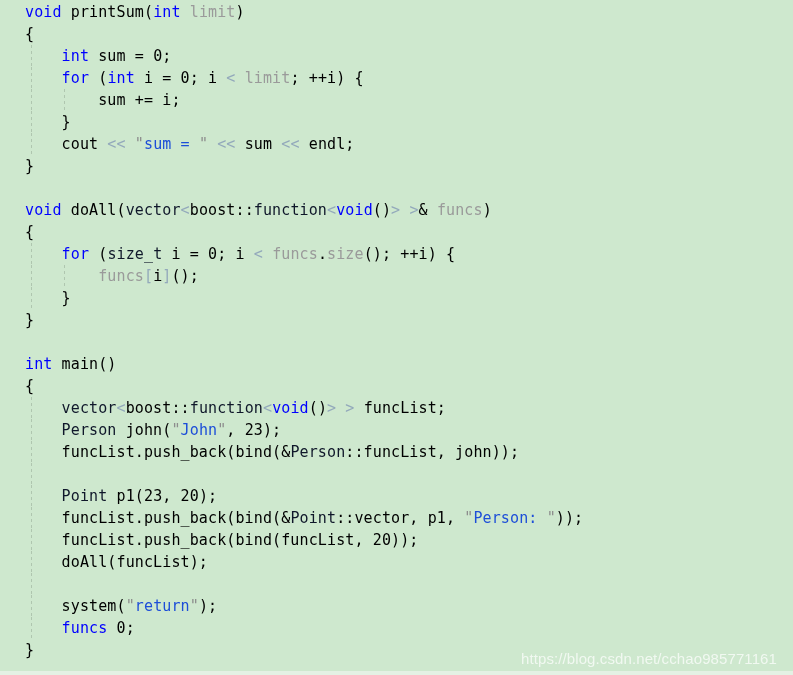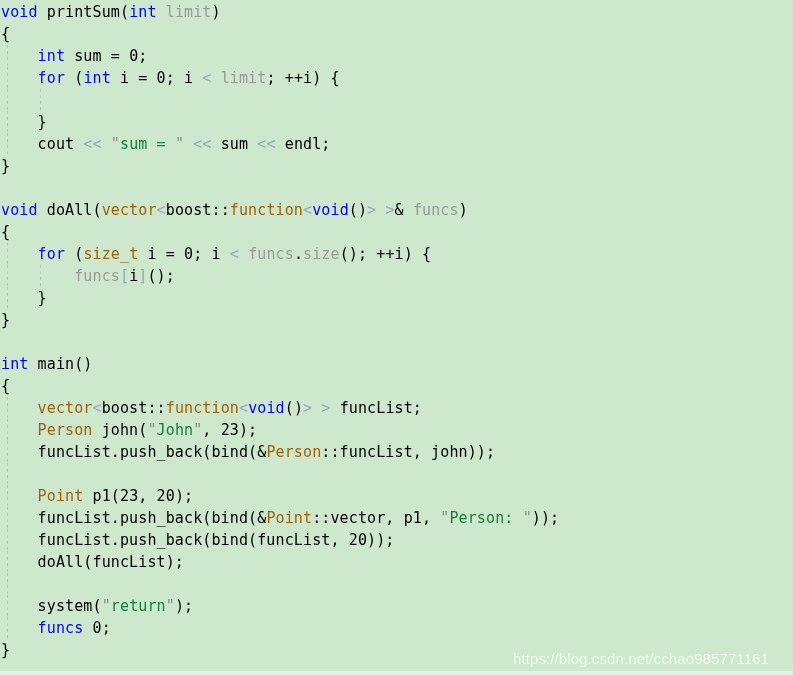--- a/index.html
+++ b/index.html
@@ -41,20 +41,21 @@
   }
   .code-line {
     position: relative;
     height: 22px;
     line-height: 22px;
     font-size: 15px;
     letter-spacing: 0.12px;
     white-space: pre;
     color: #000000;
     padding-left: 1px;
+    margin-left: 24px;
   }
   
   .guide {
     position: absolute;
     top: 0;
     width: 1px;
     height: 22px;
     background-image: linear-gradient(
       to bottom,
       rgba(150,170,150,0.55) 0px,
@@ -66,49 +67,49 @@
     pointer-events: none;
   }
   .guide.g1 { left: 7px; }
   .guide.g2 { left: 40px; }
 
   .ln-text { position: relative; }
 
   
   .t-kw     { color: #0000ff; }            
   .t-plain  { color: #000000; }            
-  .t-type   { color: #a16207; }            
+  .t-type   { color: #0f172a; }            
   .t-var    { color: #9a9a9a; }            
-  .t-str    { color: #15803d; }            
+  .t-str    { color: #1d4ed8; }            
   .t-quote  { color: #8d8d8d; }            
   .t-op     { color: #93a9bb; }            
   .t-num    { color: #000000; }
 
   #watermark {
     position: absolute;
-    right: 24px;
+    right: 16px;
     bottom: 8px;
     font-family: "Liberation Sans", sans-serif;
     font-size: 15px;
     color: rgba(255,255,255,0.72);
     letter-spacing: 0.1px;
     white-space: nowrap;
     user-select: none;
   }
 </style>
 </head>
 <body>
 
 <div id="code-surface">
   <div class="code-lines" id="code-lines">
       <div class="code-line"><span class="ln-text"><span class="t-kw">void</span><span class="t-plain"> </span><span class="t-plain">printSum</span><span class="t-plain">(</span><span class="t-kw">int</span><span class="t-plain"> </span><span class="t-var">limit</span><span class="t-plain">)</span></span></div>
       <div class="code-line"><span class="ln-text"><span class="t-plain">{</span></span></div>
       <div class="code-line"><span class="guide g1"></span><span class="ln-text"><span class="t-plain">    </span><span class="t-kw">int</span><span class="t-plain"> sum </span><span class="t-plain">=</span><span class="t-plain"> </span><span class="t-num">0</span><span class="t-plain">;</span></span></div>
       <div class="code-line"><span class="guide g1"></span><span class="ln-text"><span class="t-plain">    </span><span class="t-kw">for</span><span class="t-plain"> (</span><span class="t-kw">int</span><span class="t-plain"> i </span><span class="t-plain">=</span><span class="t-plain"> </span><span class="t-num">0</span><span class="t-plain">; i </span><span class="t-op">&lt;</span><span class="t-plain"> </span><span class="t-var">limit</span><span class="t-plain">; ++i) {</span></span></div>
-      <div class="code-line"><span class="guide g1"></span><span class="guide g2"></span></div>
+      <div class="code-line"><span class="guide g1"></span><span class="guide g2"></span><span class="ln-text"><span class="t-plain">        sum += i;</span></span></div>
       <div class="code-line"><span class="guide g1"></span><span class="ln-text"><span class="t-plain">    }</span></span></div>
       <div class="code-line"><span class="guide g1"></span><span class="ln-text"><span class="t-plain">    cout </span><span class="t-op">&lt;&lt;</span><span class="t-plain"> </span><span class="t-quote">"</span><span class="t-str">sum = </span><span class="t-quote">"</span><span class="t-plain"> </span><span class="t-op">&lt;&lt;</span><span class="t-plain"> sum </span><span class="t-op">&lt;&lt;</span><span class="t-plain"> endl;</span></span></div>
       <div class="code-line"><span class="ln-text"><span class="t-plain">}</span></span></div>
       <div class="code-line"><span class="ln-text">&nbsp;</span></div>
       <div class="code-line"><span class="ln-text"><span class="t-kw">void</span><span class="t-plain"> doAll(</span><span class="t-type">vector</span><span class="t-op">&lt;</span><span class="t-plain">boost</span><span class="t-plain">::</span><span class="t-type">function</span><span class="t-op">&lt;</span><span class="t-kw">void</span><span class="t-plain">()</span><span class="t-op">&gt;</span><span class="t-plain"> </span><span class="t-op">&gt;</span><span class="t-plain">&amp; </span><span class="t-var">funcs</span><span class="t-plain">)</span></span></div>
       <div class="code-line"><span class="ln-text"><span class="t-plain">{</span></span></div>
       <div class="code-line"><span class="guide g1"></span><span class="ln-text"><span class="t-plain">    </span><span class="t-kw">for</span><span class="t-plain"> (</span><span class="t-type">size_t</span><span class="t-plain"> i </span><span class="t-plain">=</span><span class="t-plain"> </span><span class="t-num">0</span><span class="t-plain">; i </span><span class="t-op">&lt;</span><span class="t-plain"> </span><span class="t-var">funcs</span><span class="t-plain">.</span><span class="t-var">size</span><span class="t-plain">(); ++i) {</span></span></div>
       <div class="code-line"><span class="guide g1"></span><span class="guide g2"></span><span class="ln-text"><span class="t-plain">        </span><span class="t-var">funcs</span><span class="t-op">[</span><span class="t-plain">i</span><span class="t-op">]</span><span class="t-plain">()</span><span class="t-plain">;</span></span></div>
       <div class="code-line"><span class="guide g1"></span><span class="ln-text"><span class="t-plain">    }</span></span></div>
       <div class="code-line"><span class="ln-text"><span class="t-plain">}</span></span></div>

